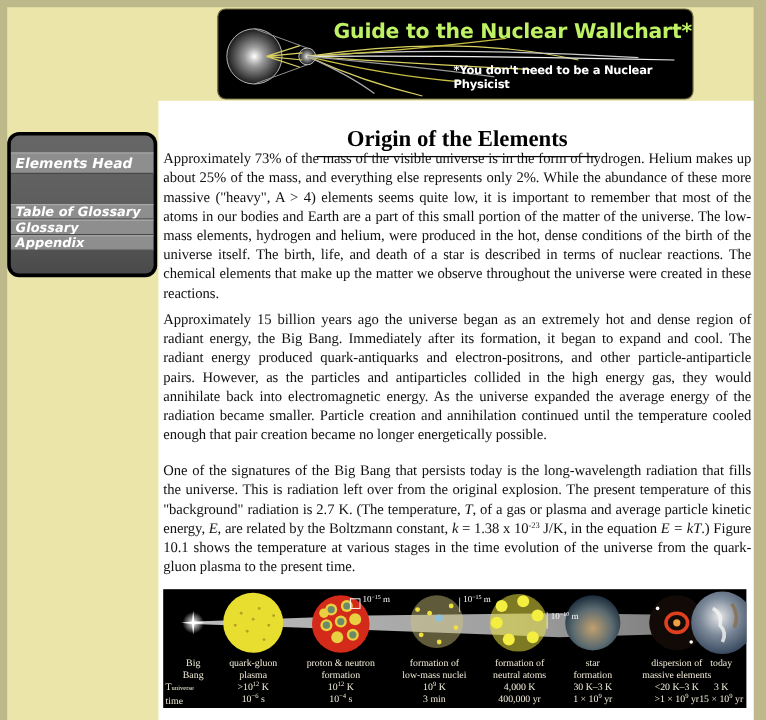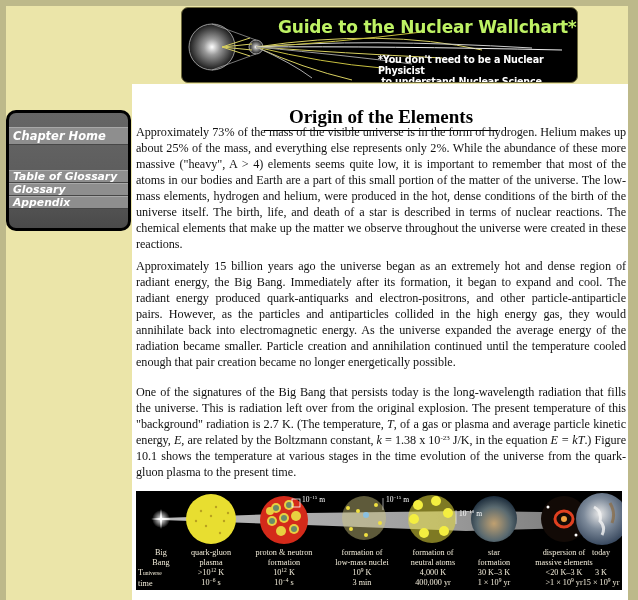--- a/index.html
+++ b/index.html
@@ -113,27 +113,27 @@
       <path d="M74 39 Q120 60 170 72" stroke="#d8d060"></path>
       <path d="M74 39 Q110 55 130 70" stroke="#aaaaaa"></path>
       <path d="M74 39 Q200 38 380 42" stroke="#eeeeee"></path>
       <path d="M74 39 Q170 48 230 56" stroke="#999999"></path>
       <path d="M40 39 L70 36 M40 39 L70 42 M40 39 L68 30 M40 39 L68 48" stroke="#d8d060"></path>
     </g>
   </svg>
   <div class="banner-title">Guide to the Nuclear Wallchart*</div>
   <div class="banner-sub">
     <span>*You don't need to be a Nuclear Physicist</span><br>
-    &nbsp;<span>to understand Nuclear Science.</span>
+    &nbsp;
   </div>
 </div>
 
 <nav class="sidebar">
   <div class="sidebar-inner">
-    <div class="sb-bar sb-head">Chapter Home</div>
+    <div class="sb-bar sb-head">Elements Head</div>
     <div class="sb-bar sb-item" style="top:57px">Table of Glossary</div>
     <div class="sb-bar sb-item" style="top:70px">Glossary</div>
     <div class="sb-bar sb-item" style="top:83px">Appendix</div>
   </div>
 </nav>
 
 <main class="content">
   <h1 class="page-title">Origin of the Elements</h1>
 
   <p class="para p1">Approximately 73% of the mass of the visible universe is in the form of hydrogen. Helium makes up about 25% of the mass, and everything else represents only 2%. While the abundance of these more massive ("heavy", A &gt; 4) elements seems quite low, it is important to remember that most of the atoms in our bodies and Earth are a part of this small portion of the matter of the universe. The low-mass elements, hydrogen and helium, were produced in the hot, dense conditions of the birth of the universe itself. The birth, life, and death of a star is described in terms of nuclear reactions. The chemical elements that make up the matter we observe throughout the universe were created in these reactions.</p>

